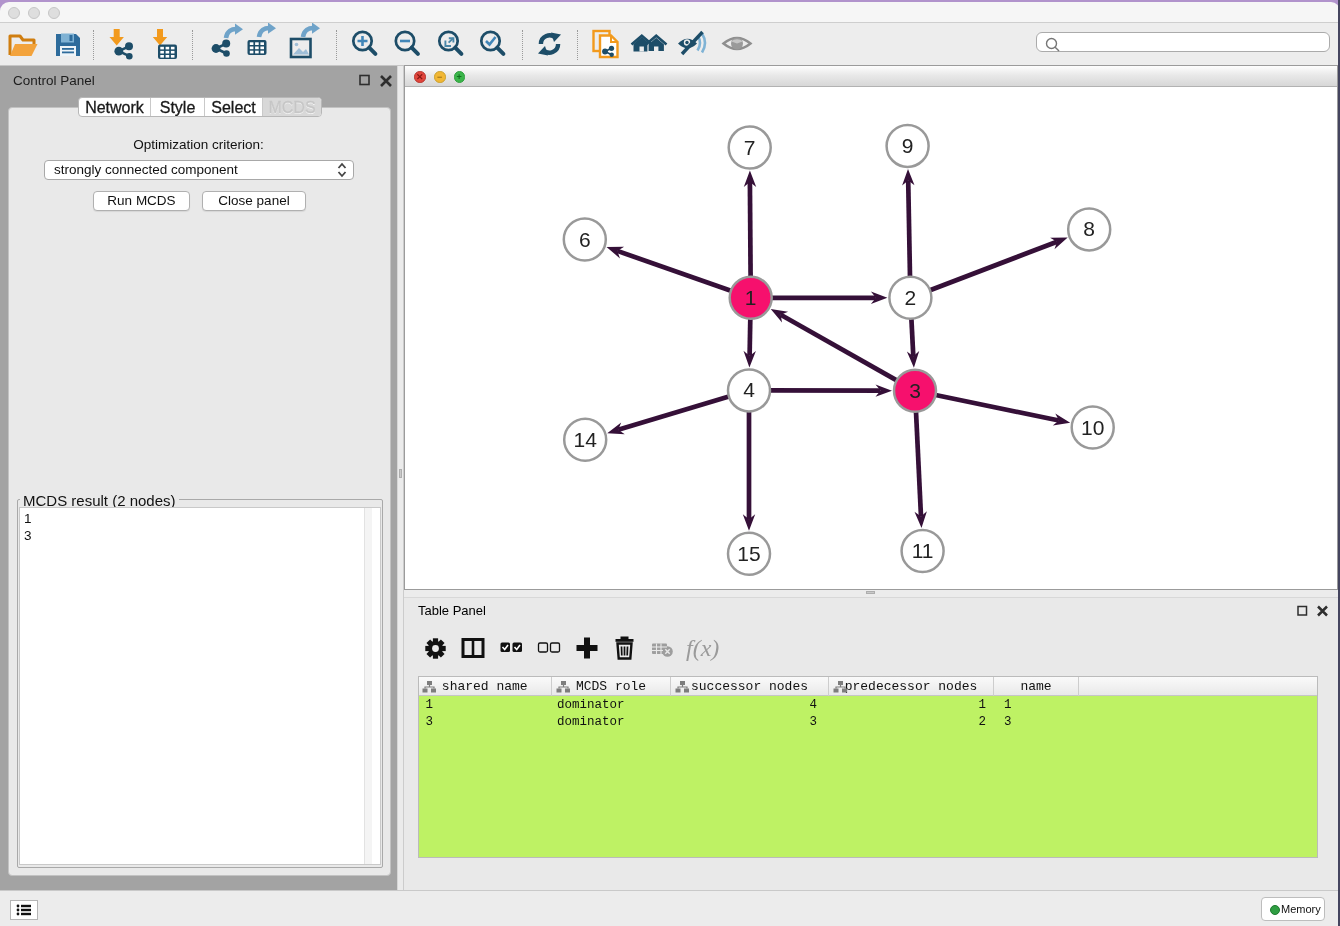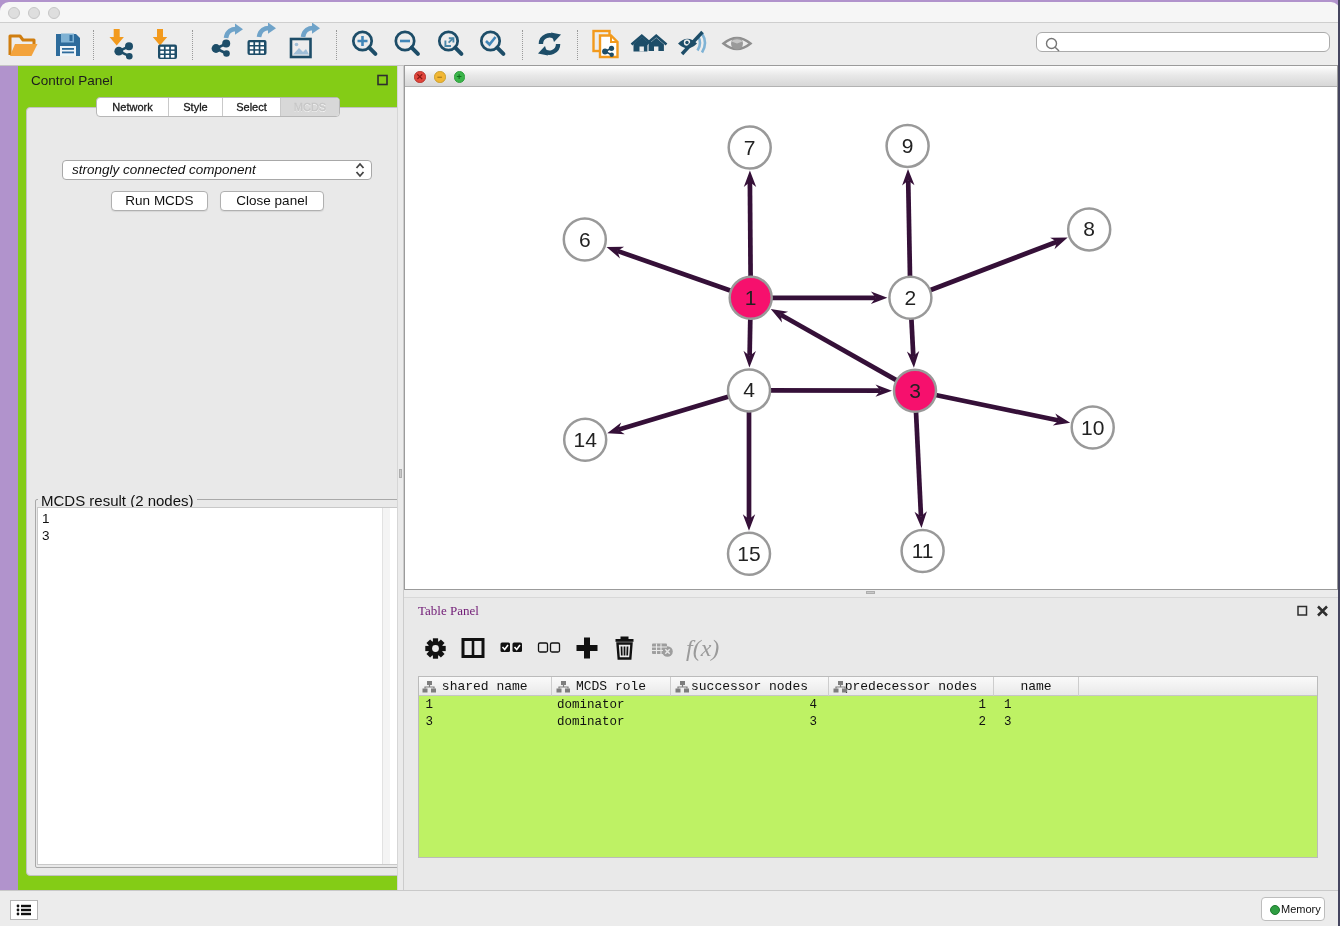--- a/index.html
+++ b/index.html
@@ -7,46 +7,46 @@
 body { font-family:"Liberation Sans", sans-serif; background:#b193cc; position:relative; }
 .abs { position:absolute; }
 
 #titlebar { left:0; top:2px; width:1340px; height:20.5px; background:#f6f6f6; border-radius:9px 9px 0 0; border-bottom:1px solid #cecece; }
 .tlight { position:absolute; top:4.5px; width:12px; height:12px; border-radius:50%; background:#dedede; border:1px solid #c6c6c6; }
 #wtitle { position:absolute; top:2.5px; left:0; width:100%; text-align:center; font-size:13.5px; color:#b4b4b8; }
 
 #toolbar { left:0; top:23px; width:1338px; height:43px; background:#ededed; border-bottom:1px solid #c6c6c6; }
 .tsep { position:absolute; top:7px; height:30px; width:0; border-left:1px dotted #9a9a9a; }
 
-#cpanel { left:18px; top:66px; width:397px; height:824px; background:#84cc16; }
+#cpanel { left:0; top:66px; width:397px; height:824px; background:#a3a3a3; }
 #cptitle { position:absolute; left:13px; top:7px; font-size:13.5px; color:#1d1d1d; }
 .tabs { position:absolute; display:flex; height:20px; border:1px solid #b7b7b7; border-radius:4px; background:#fff; overflow:hidden; }
-.tab { font-size:11px; color:#1a1a1a; -webkit-text-stroke:0.3px #1a1a1a; text-align:center; line-height:19px; border-right:1px solid #c9c9c9; }
+.tab { font-size:16px; color:#1a1a1a; -webkit-text-stroke:0.3px #1a1a1a; text-align:center; line-height:19px; border-right:1px solid #c9c9c9; }
 .tab:last-child { border-right:none; }
 .tab.sel { background:#d8d8d8; color:#c6c6c6; -webkit-text-stroke:0.3px #c6c6c6; text-shadow:0 1px 0 #f5f5f5; }
 #cpcontent { position:absolute; left:8px; top:41px; width:383px; height:769px; border:1px solid #c2c2c2; border-radius:4px; background:#e9e9e9; }
 #optlabel { position:absolute; left:0; top:71px; width:100%; text-align:center; font-size:13.5px; color:#111; }
-#combo { position:absolute; left:44px; top:94px; width:310px; height:20px; background:#fff; border:1px solid #a8a8a8; border-radius:4px; font-size:13.5px; color:#111; line-height:18px; padding-left:9px;font-style:italic; }
+#combo { position:absolute; left:44px; top:94px; width:310px; height:20px; background:#fff; border:1px solid #a8a8a8; border-radius:4px; font-size:13.5px; color:#111; line-height:18px; padding-left:9px; }
 .btn { position:absolute; top:125px; height:20px; background:#fff; border:1px solid #b0b0b0; border-radius:4px; font-size:13.5px; color:#111; text-align:center; line-height:18px; box-shadow:0 1px 1px rgba(0,0,0,0.08); }
 #groupbox { position:absolute; left:17px; top:433px; width:366px; height:369px; border:1px solid #a9a9a9; border-radius:2px; }
 #grouplabel { position:absolute; left:20px; top:426px; background:#e9e9e9; padding:0 3px; font-size:15px; color:#111; }
 #resultarea { position:absolute; left:19px; top:441px; width:362px; height:358px; background:#fff; border:1px solid #c9c9c9; font-size:13.5px; color:#111; line-height:17px; padding:2px 0 0 4px; }
 #resulttrack { position:absolute; left:364px; top:442px; width:8px; height:356px; background:#f4f4f4; border-left:1px solid #e2e2e2; }
 
 #vdiv { left:397px; top:66px; width:7px; height:824px; background:#ebebeb; border-left:1px solid #d6d6d6; border-right:1px solid #cccccc; }
 #hdiv { left:404px; top:590px; width:934px; height:7px; background:#ececec; }
 .divhandle { position:absolute; background:#c9c9c9; border:1px solid #aeaeae; }
 
 #netframe { left:404px; top:65px; width:934px; height:525px; border:1px solid #9b9b9b; background:#fff; }
 #netbar { position:absolute; left:0; top:0; width:100%; height:21px; background:linear-gradient(#fefefe,#e9e9e9 45%,#d7d7d7); border-bottom:1px solid #b2b2b2; }
 .flight { position:absolute; top:5px; width:11.5px; height:11.5px; border-radius:50%; font-size:9px; font-weight:bold; text-align:center; line-height:11px; }
 #nettitle { position:absolute; left:0; top:4px; width:100%; text-align:center; font-size:13px; font-weight:bold; color:#2b2b2b; }
 
 #tpanel { left:404px; top:597px; width:934px; height:293px; background:#e9e9e9; border-top:1px solid #d8d8d8; }
-#tptitle { position:absolute; left:14px; top:5px; font-size:13px; color:#701a75;font-family:Liberation Serif, serif; }
+#tptitle { position:absolute; left:14px; top:5px; font-size:13px; color:#000000; }
 #ttoolbar { position:absolute; left:13px; top:26px; width:908px; height:42px; }
 #tviewport { position:absolute; left:13.5px; top:78px; width:900px; height:182px; background:#bef264; border:1px solid #bbb;font-family:Liberation Mono, monospace; }
 #thead { position:absolute; left:0; top:0; width:100%; height:19px; background:linear-gradient(#fafafa,#e9e9e9); border-bottom:1px solid #c6c6c6; }
 .hcell { position:absolute; top:0; height:19px; border-right:1px solid #cdcdcd; font-size:13px; color:#111; text-align:center; line-height:19px; }
 .hicon { position:absolute; top:4px; }
 .trow { position:absolute; font-size:12.5px; color:#111; height:17px; line-height:17px; }
 
 #statusbar { left:0; top:890px; width:1338px; height:36px; background:#ececec; border-top:1px solid #c9c9c9; }
 #listbtn { position:absolute; left:10px; top:9px; width:28px; height:20px; background:#fff; border:1px solid #b5b5b5; }
 #membtn { position:absolute; left:1261px; top:6px; width:64px; height:24px; background:#fff; border:1px solid #bdbdbd; border-radius:4px; font-size:12.5px; color:#111; line-height:23px; text-align:left; padding-left:19px; font-size:11px; }
@@ -189,20 +189,21 @@
       <rect x="2" y="2.5" width="9" height="9" fill="none" stroke="#2e2e2e" stroke-width="1.6"></rect>
       <path d="M23 3 L33 13 M33 3 L23 13" stroke="#2e2e2e" stroke-width="2.6"></path>
     </svg>
   <div id="cpcontent"></div>
   <div class="tabs" style="left:78px; top:31px; width:244px;">
     <div class="tab" style="width:72px;">Network</div>
     <div class="tab" style="width:54px;">Style</div>
     <div class="tab" style="width:58px;">Select</div>
     <div class="tab sel" style="width:58px;">MCDS</div>
   </div>
+  <div id="optlabel">Optimization criterion:</div>
   <div id="combo">strongly connected component
     <svg width="14" height="18" style="position:absolute;right:4px;top:0px;">
         <path d="M3.5 7 L7 3 L10.5 7" fill="none" stroke="#444" stroke-width="1.8"></path>
         <path d="M3.5 11 L7 15 L10.5 11" fill="none" stroke="#444" stroke-width="1.8"></path>
       </svg>
   </div>
   <div class="btn" style="left:93px; width:97px;">Run MCDS</div>
   <div class="btn" style="left:202px; width:104px;">Close panel</div>
   <div id="groupbox"></div>
   <div id="grouplabel">MCDS result (2 nodes)</div>

